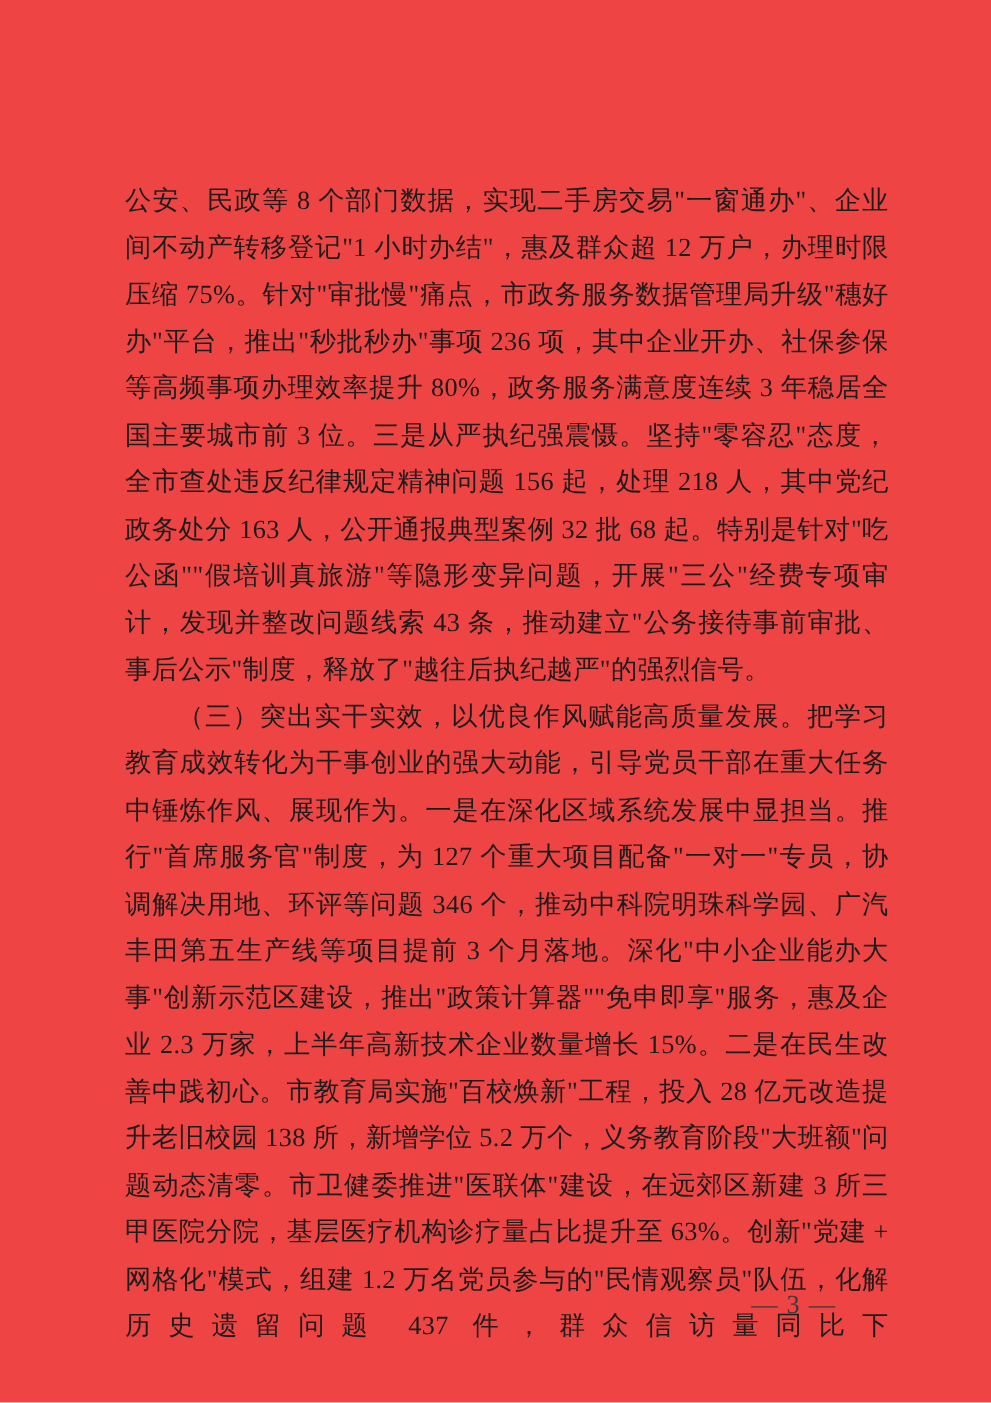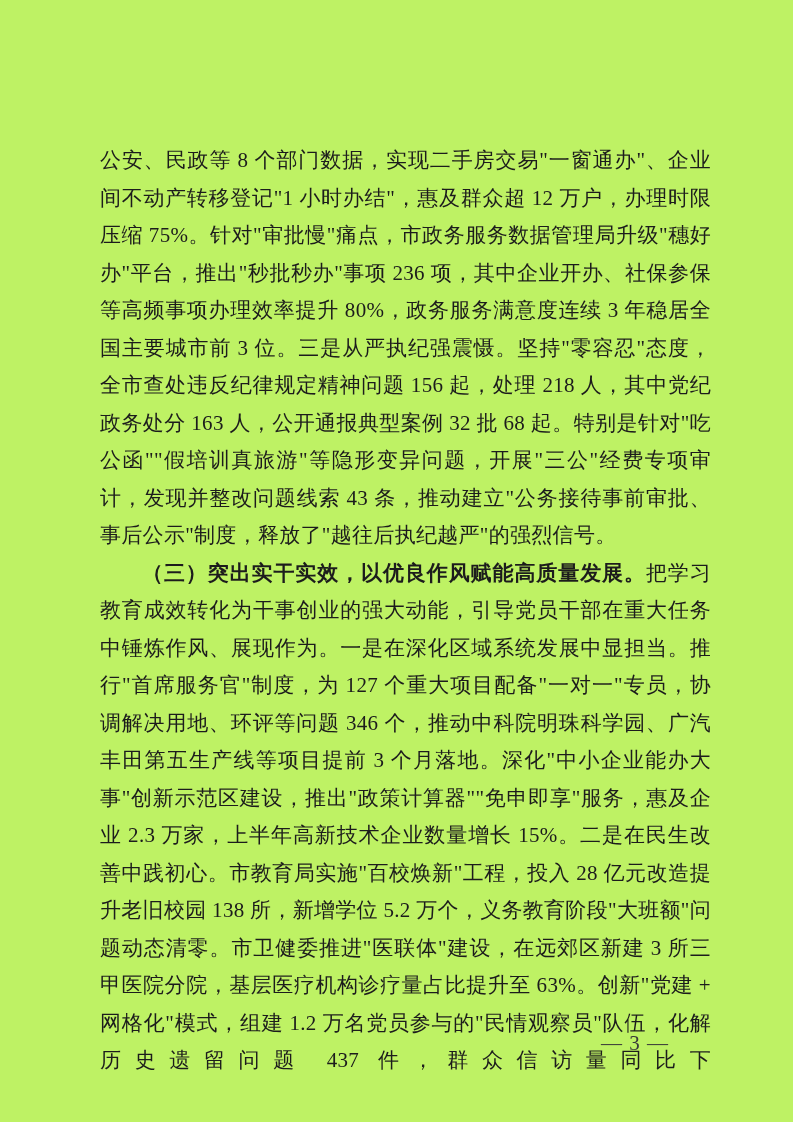--- a/index.html
+++ b/index.html
@@ -4,21 +4,21 @@
 <style>
   html, body {
     margin: 0;
     padding: 0;
     background: #ffffff;
   }
   .page {
     position: relative;
     width: 793px;
     height: 1122px;
-    background: #bef264;
+    background: #ef4444;
     overflow: hidden;
     font-family: "Liberation Serif", "DejaVu Serif", serif;
     color: #1c1c1c;
   }
   .content {
     position: absolute;
     left: 100px;
     top: 142px;
     width: 611px;
   }
@@ -31,21 +31,21 @@
     letter-spacing: 0.3px;
     word-break: break-all;
   }
   .para.indent {
     text-indent: 2em;
   }
   .para.fill-last {
     text-align-last: justify;
   }
   .section-heading {
-    font-weight: bold;
+    font-weight: normal;
   }
   .page-number {
     position: absolute;
     top: 1030px;
     right: 124px;
     font-size: 21px;
     line-height: 26px;
     color: #3a3a3a;
     letter-spacing: 1px;
     white-space: nowrap;

